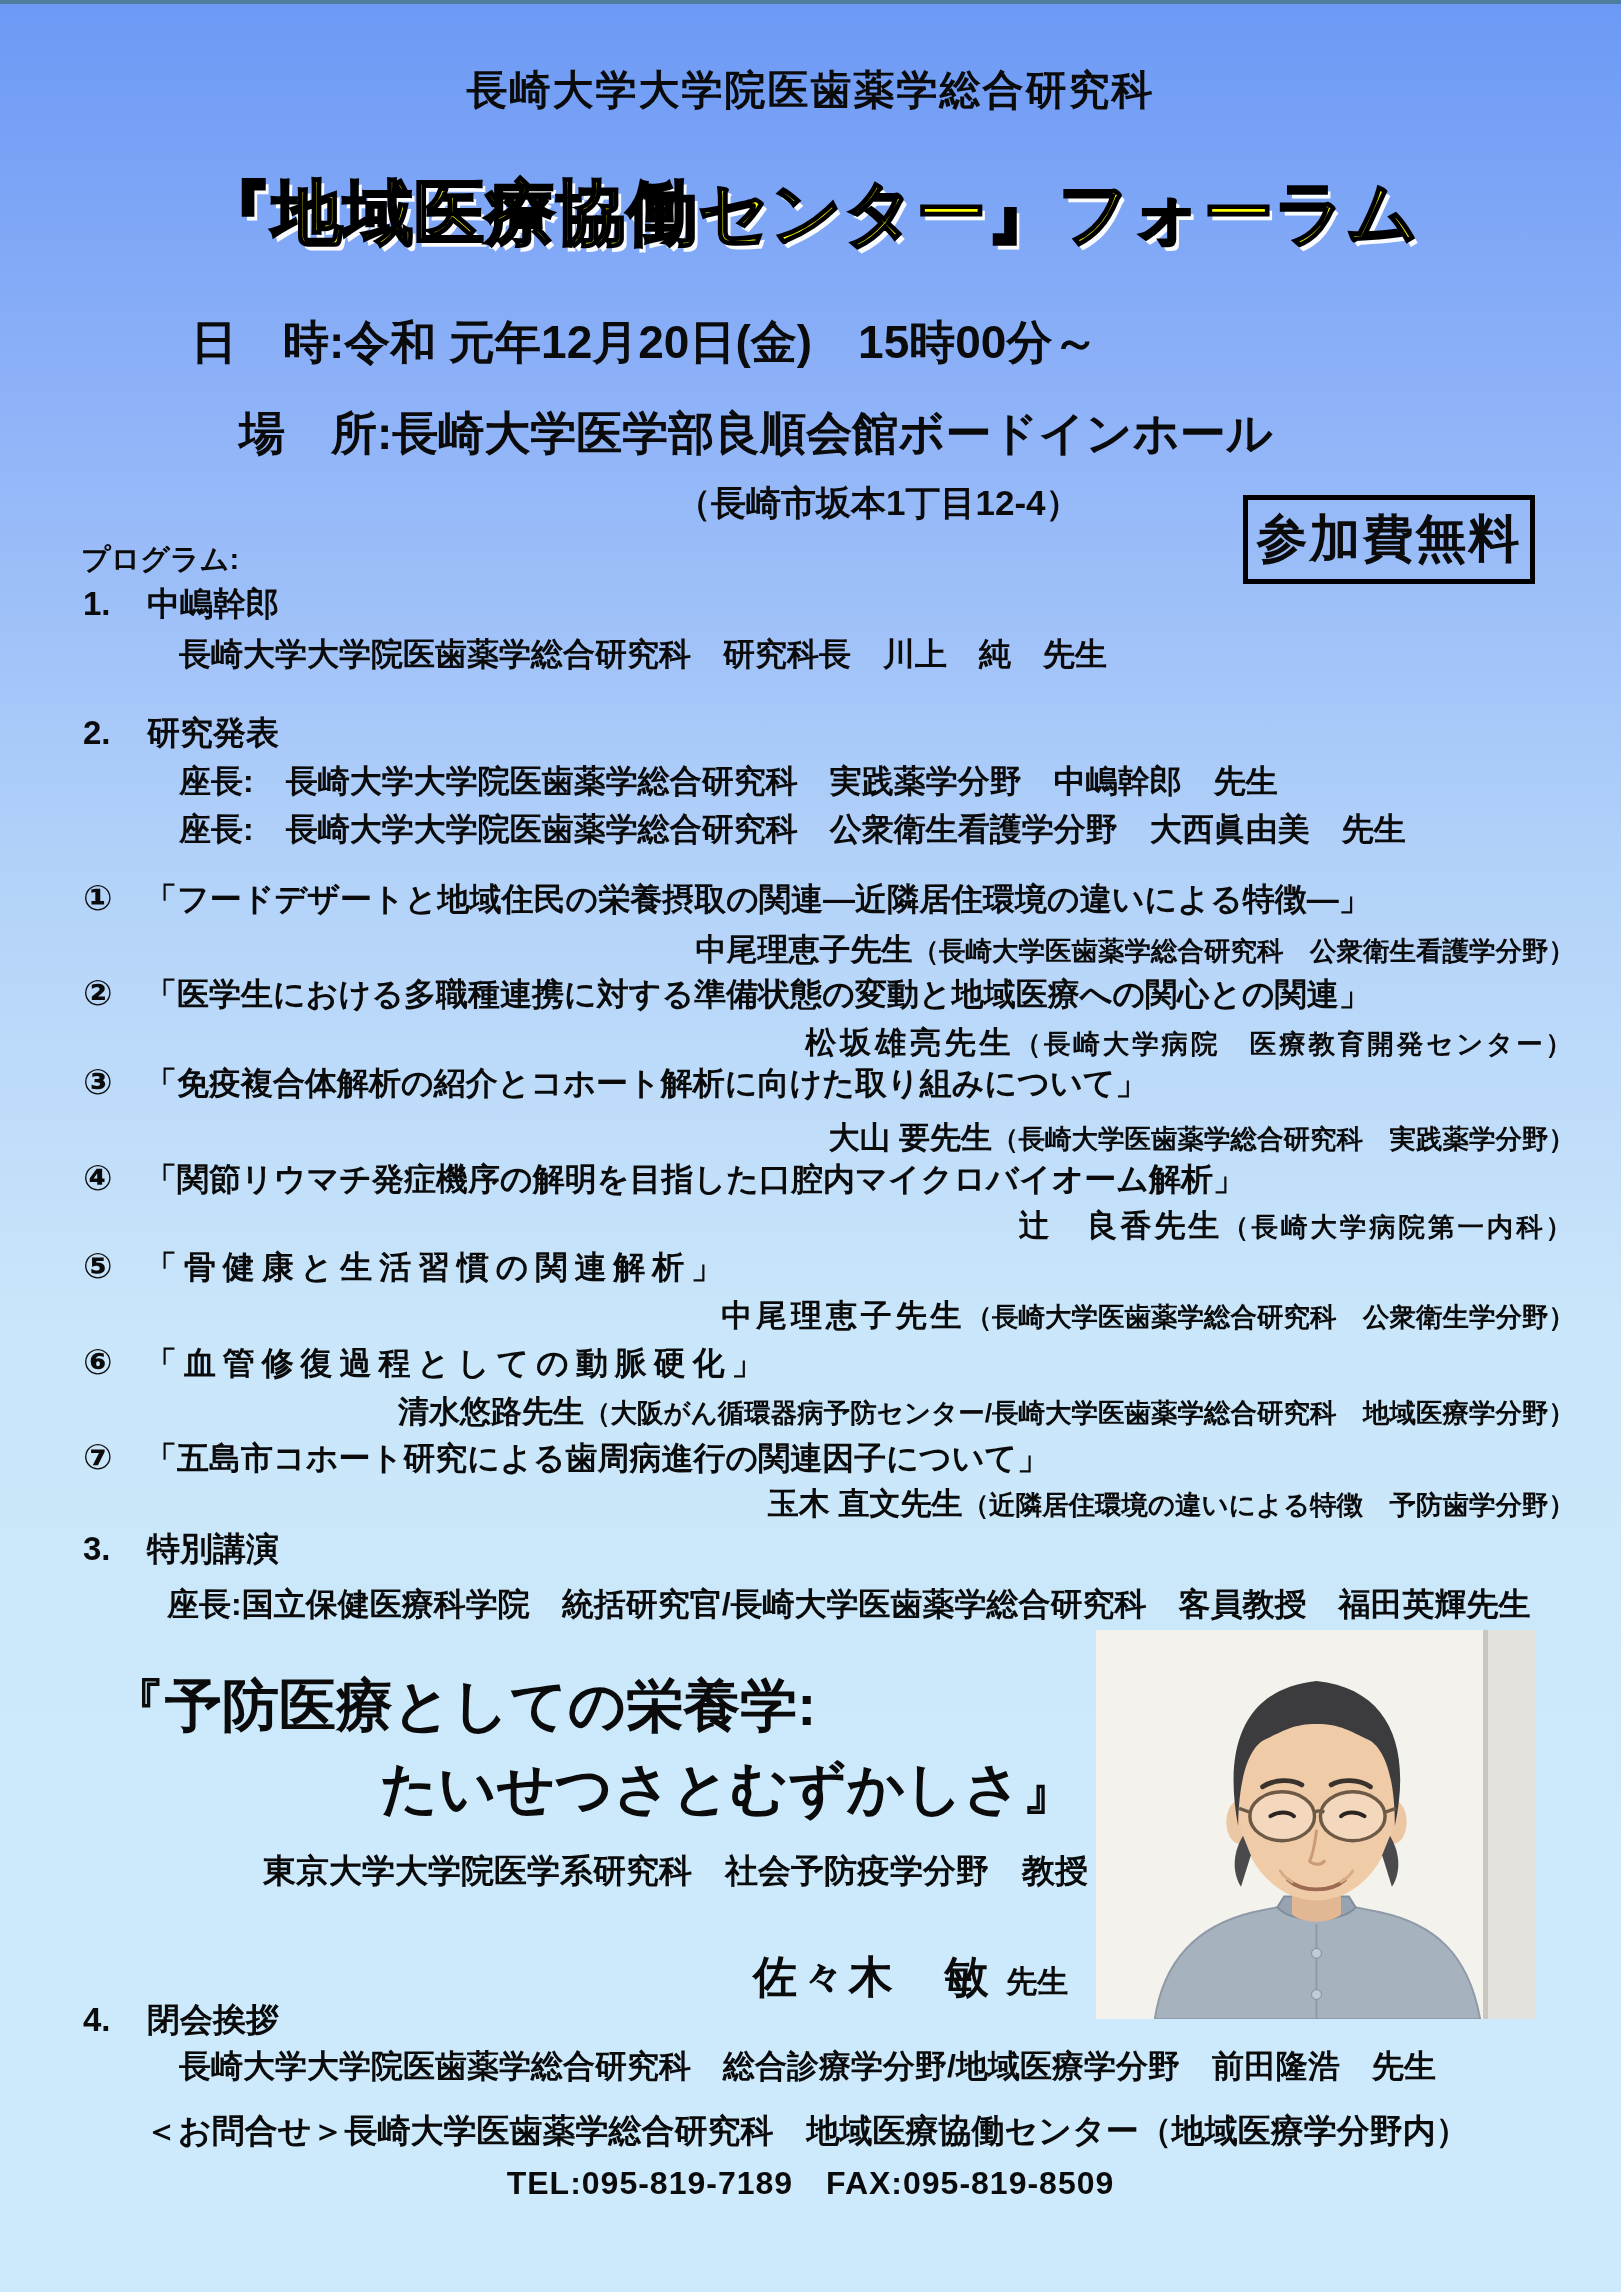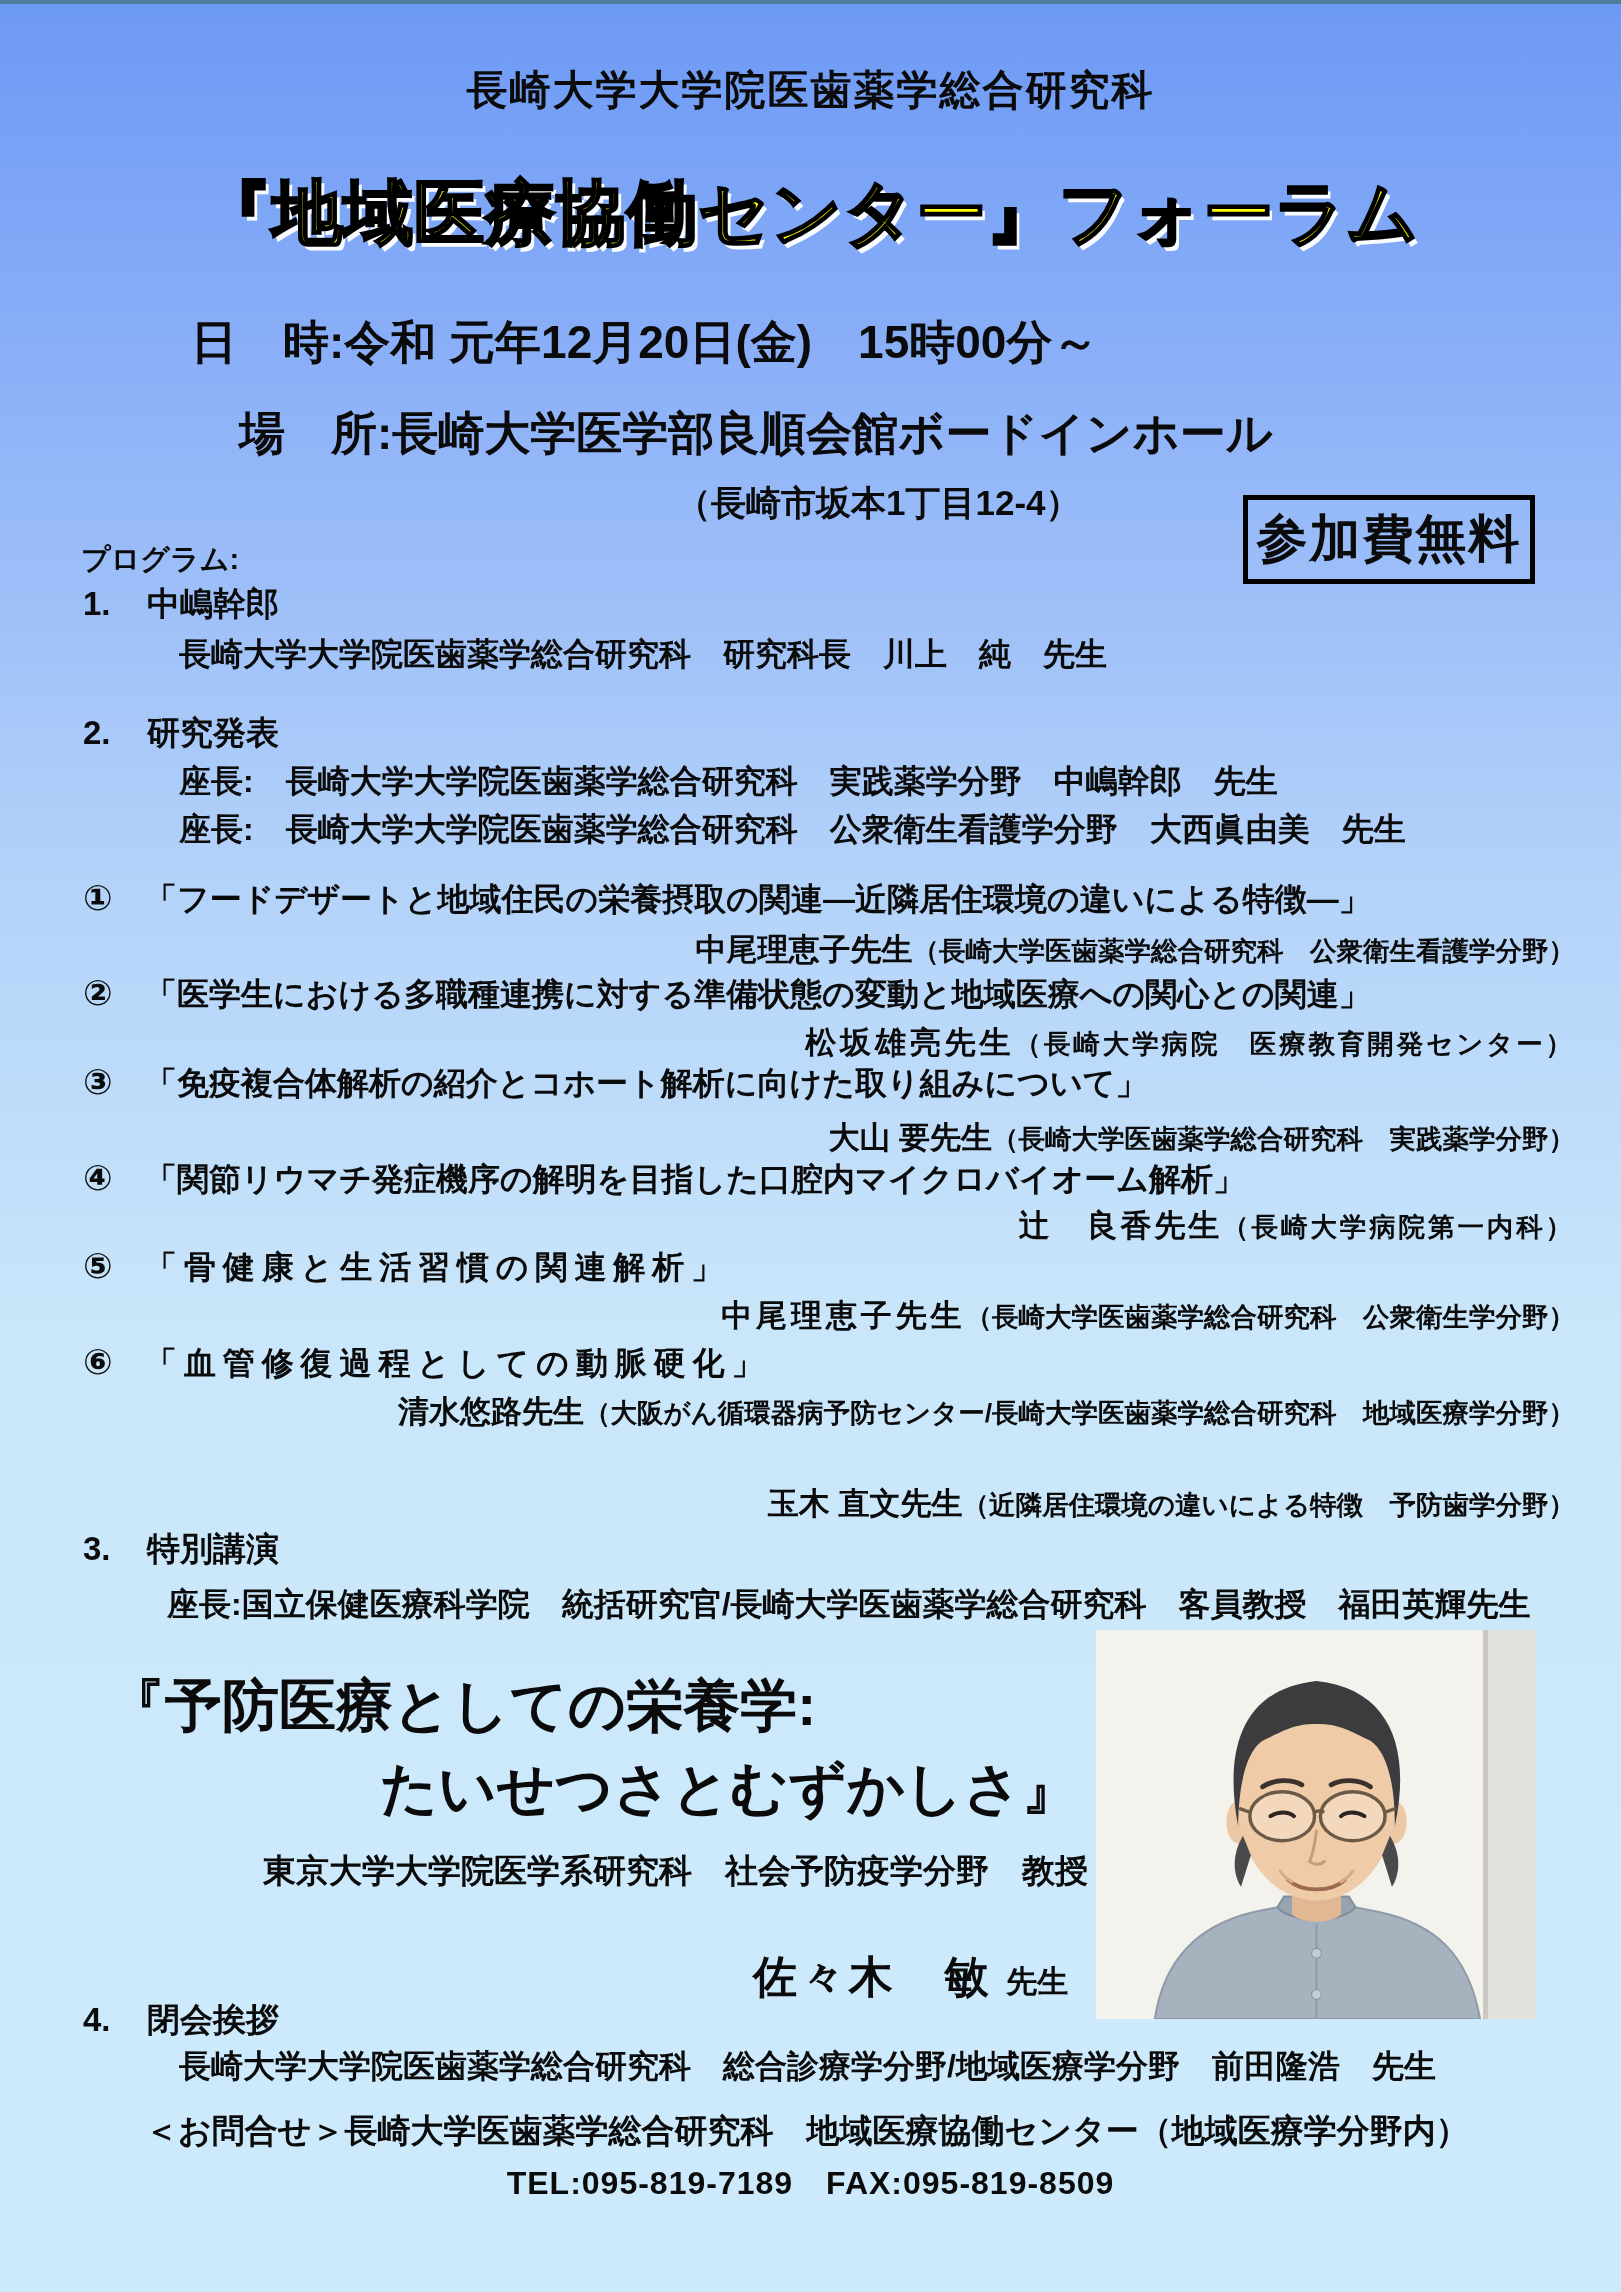--- a/index.html
+++ b/index.html
@@ -128,20 +128,23 @@
     <span class="sname" style="letter-spacing:3.9px">中尾理恵子先生</span><span class="saffil">（長崎大学医歯薬学総合研究科　公衆衛生学分野）</span>
   </div>
 
   <div class="abs pres-title" style="top:1342px">
     <span class="pnum">⑥</span><span class="ls-wide">「血管修復過程としての動脈硬化」</span>
   </div>
   <div class="abs pres-speaker" style="top:1391px">
     <span class="sname">清水悠路先生</span><span class="saffil">（大阪がん循環器病予防センター/長崎大学医歯薬学総合研究科　地域医療学分野）</span>
   </div>
 
+  <div class="abs pres-title" style="top:1437px">
+    <span class="pnum">⑦</span><span>「五島市コホート研究による歯周病進行の関連因子について」</span>
+  </div>
   <div class="abs pres-speaker" style="top:1483px">
     <span class="sname">玉木 直文先生</span><span class="saffil">（近隣居住環境の違いによる特徴　予防歯学分野）</span>
   </div>
 
   <div class="abs sec-row" style="top:1527px">
     <span class="sec-num">3.</span><span>特別講演</span>
   </div>
   <div class="abs chair-line" style="left:167px;top:1583px">座長:国立保健医療科学院　統括研究官/長崎大学医歯薬学総合研究科　客員教授　福田英輝先生</div>
 
   <div class="abs lect-l1">『予防医療としての栄養学:</div>

